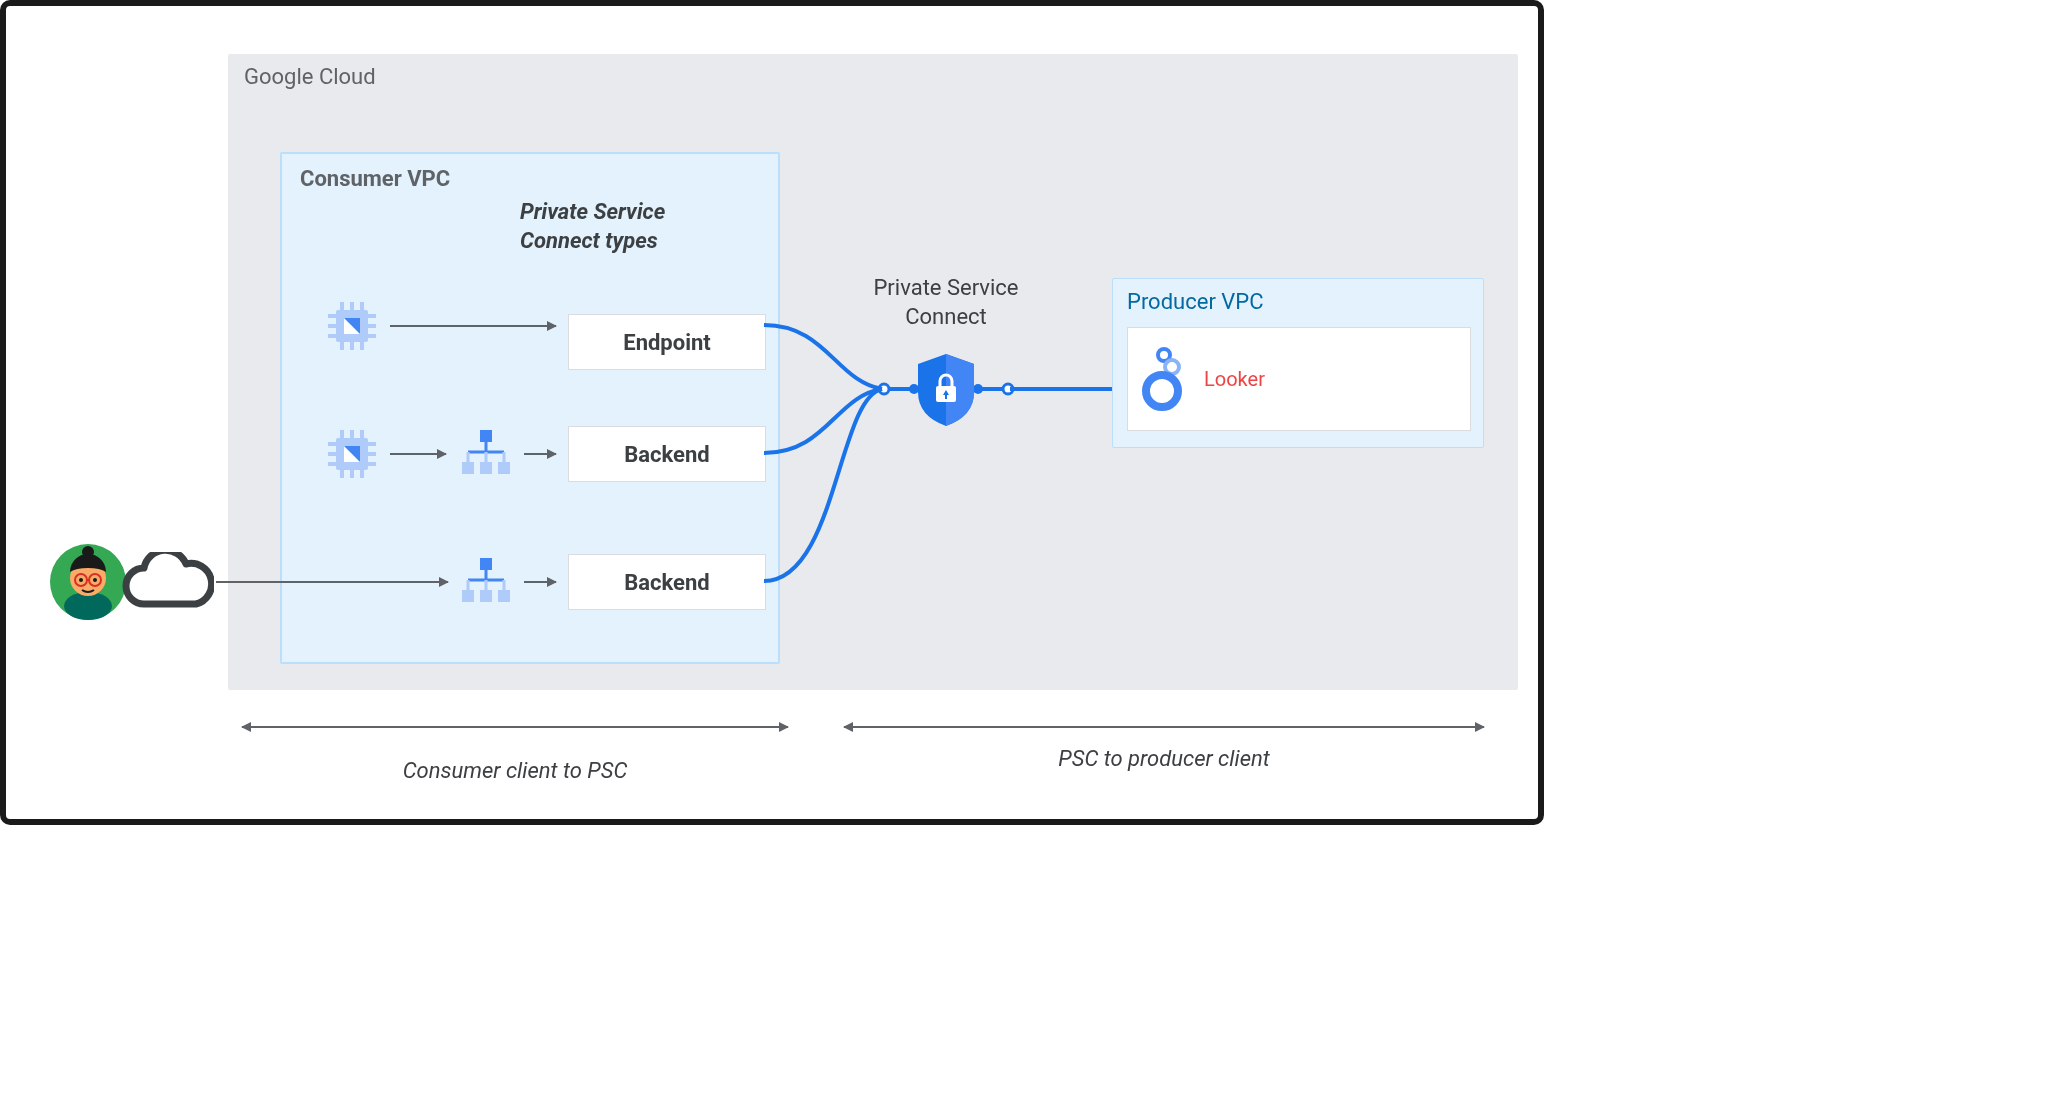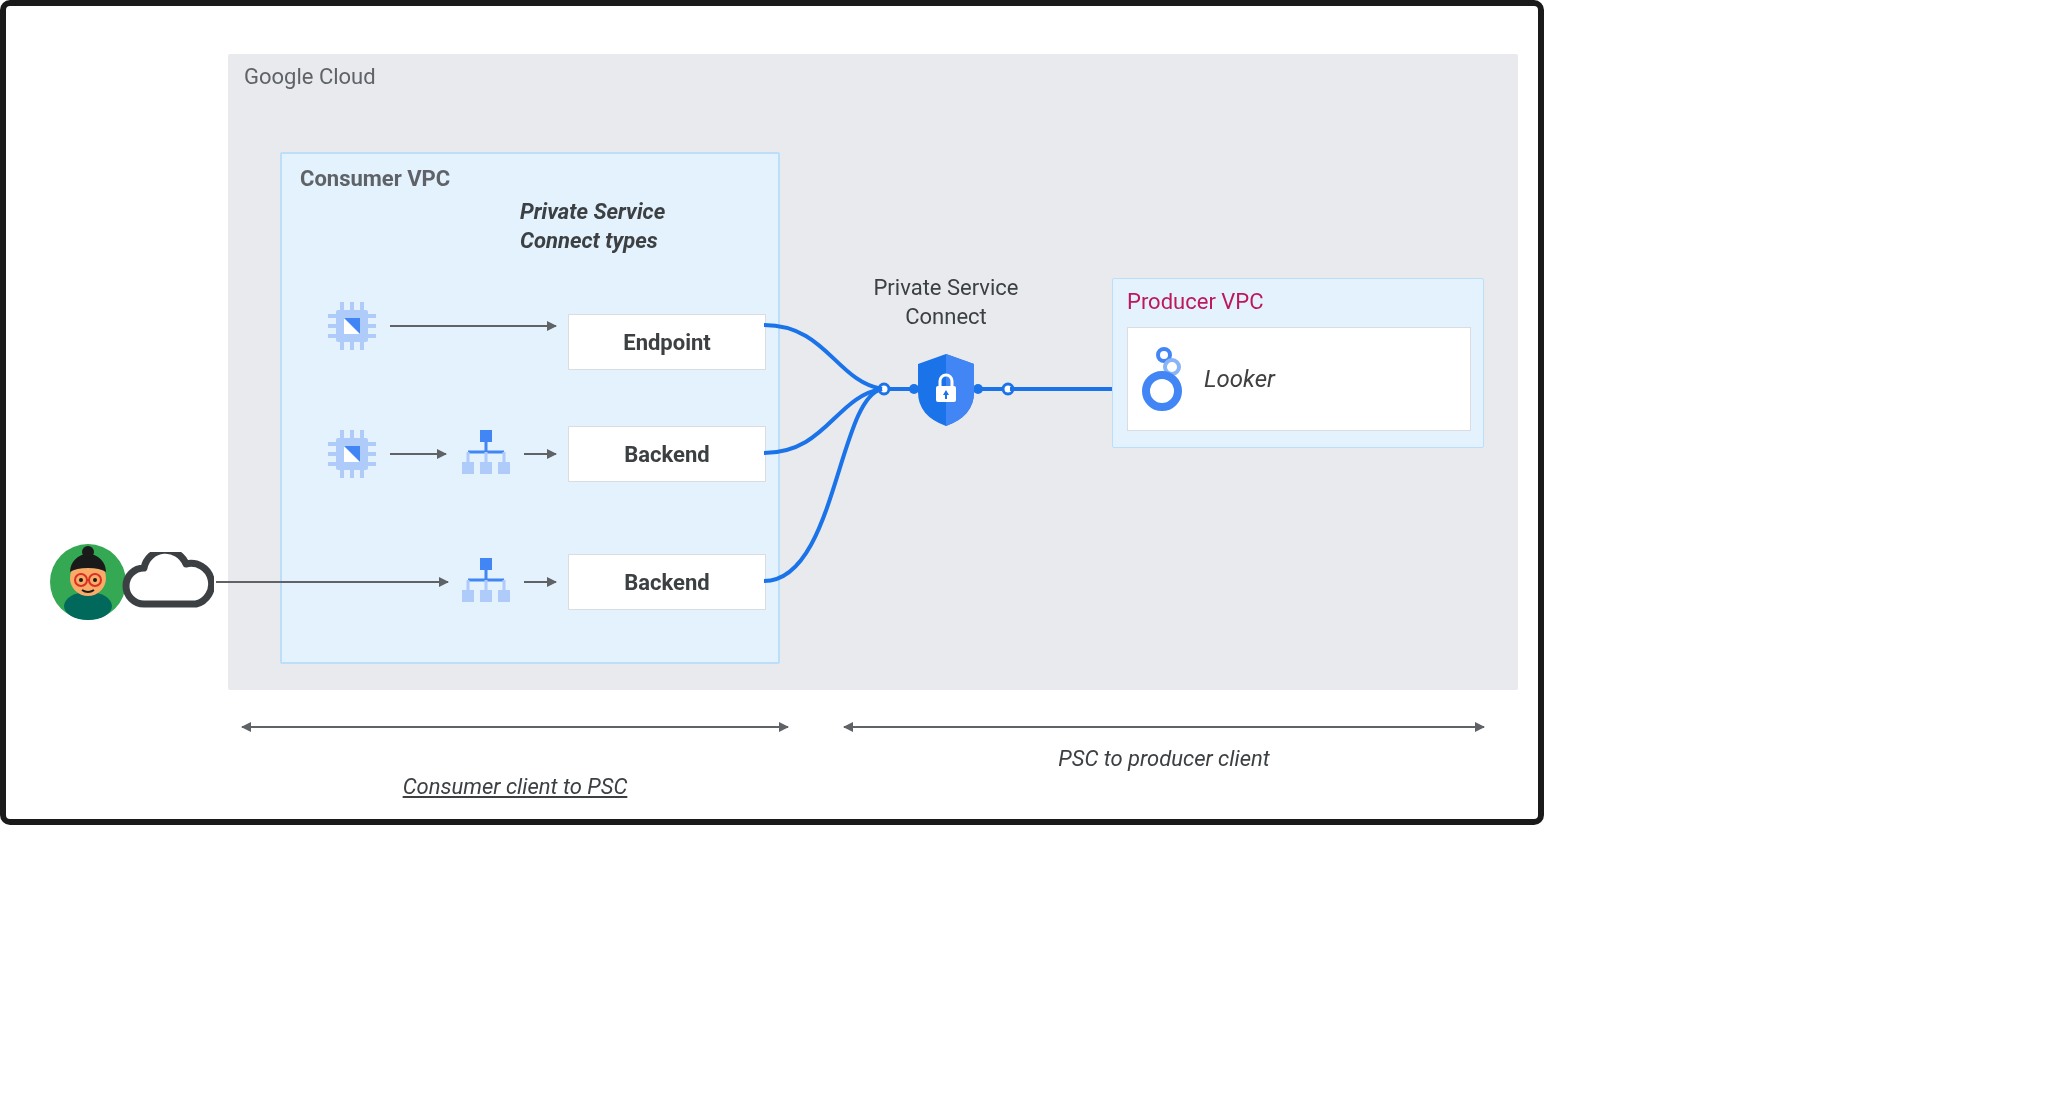--- a/index.html
+++ b/index.html
@@ -85,39 +85,38 @@
     height: 170px;
     background: #e3f2fd;
     border: 1px solid #bbdefb;
     border-radius: 2px;
   }
   .producer-label {
     position: absolute;
     left: 14px;
     top: 10px;
     font-size: 22px;
-    color: #be185d;
+    color: #0369a1;
   }
   .looker-box {
     position: absolute;
     left: 14px;
     top: 48px;
     width: 344px;
     height: 104px;
     background: #fff;
     border: 1px solid #dadce0;
     display: flex;
     align-items: center;
     padding-left: 12px;
     gap: 14px;
   }
   .looker-label {
-    font-size: 24px;
-    font-style: italic;
-    color: #404040;
+    font-size: 20px;
+    color: #ef4444;
   }
 
   .psc-label {
     position: absolute;
     left: 840px;
     top: 268px;
     width: 200px;
     text-align: center;
     font-size: 22px;
     color: #3c4043;
@@ -329,18 +328,18 @@
       <svg width="50" height="64" viewBox="0 0 50 64">
         <circle cx="24" cy="8" r="6" fill="none" stroke="#4285f4" stroke-width="4"></circle>
         <circle cx="32" cy="20" r="7" fill="none" stroke="#8ab4f8" stroke-width="4"></circle>
         <circle cx="22" cy="44" r="16" fill="none" stroke="#4285f4" stroke-width="8"></circle>
       </svg>
       <span class="looker-label">Looker</span>
     </div>
   </div>
 
   <div class="dbl-arrow" style="left:236px; top:720px; width:546px;"></div>
-  <div class="caption" style="left:236px; top:768px; width:546px;text-decoration:underline;">Consumer client to PSC</div>
+  <div class="caption" style="left:236px; top:752px; width:546px;">Consumer client to PSC</div>
 
   <div class="dbl-arrow" style="left:838px; top:720px; width:640px;"></div>
   <div class="caption" style="left:838px; top:740px; width:640px;">PSC to producer client</div>
 
 </div>
 
 </body></html>

